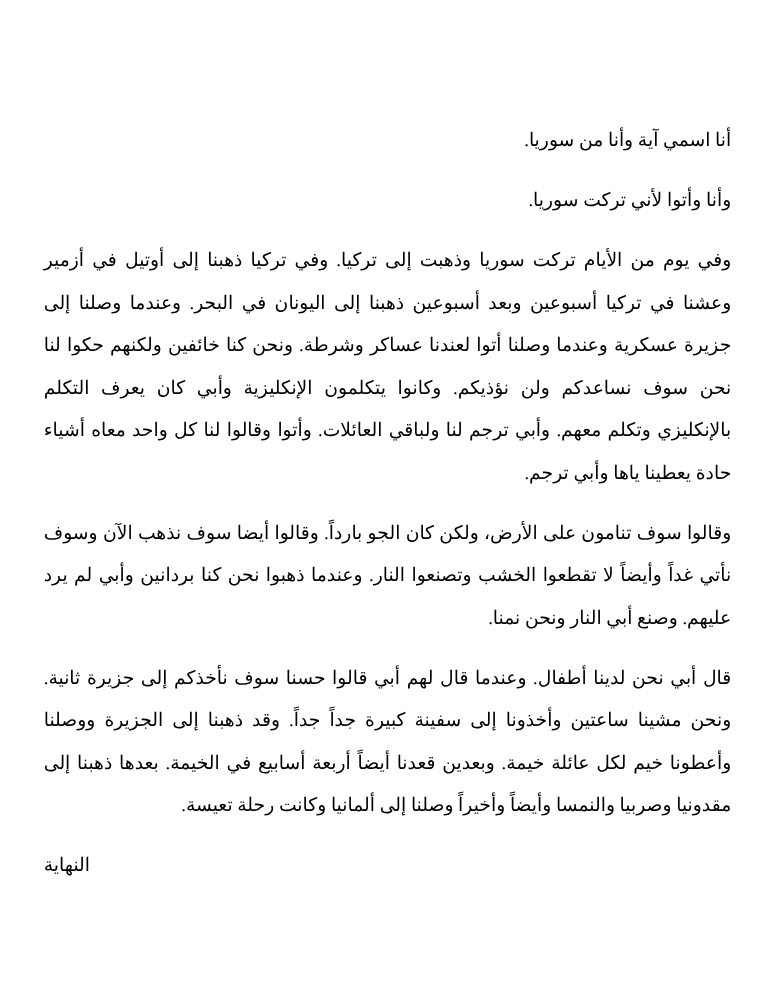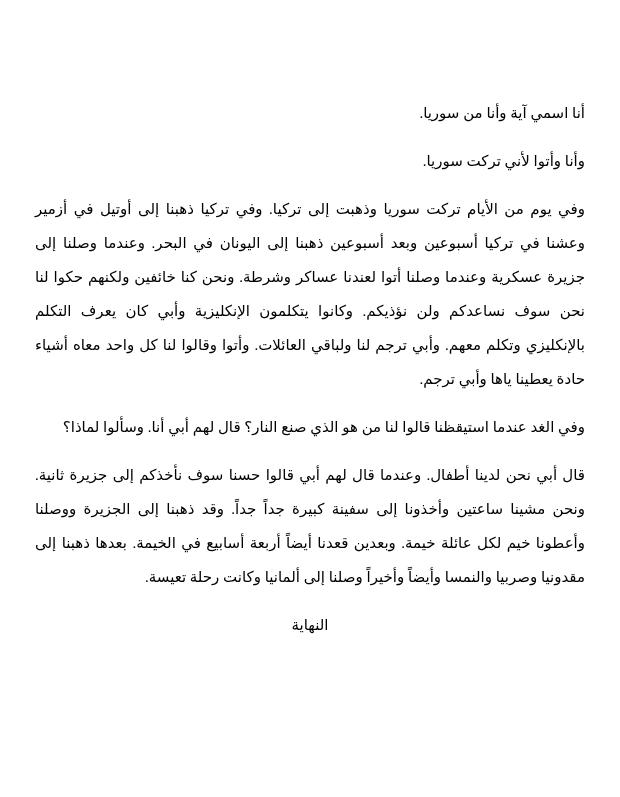--- a/index.html
+++ b/index.html
@@ -28,29 +28,29 @@
     line-height: 34px;
     text-align: justify;
     text-align-last: right;
     direction: rtl;
     unicode-bidi: embed;
   }
   .ending-label {
     margin: 0;
     font-size: 15px;
     line-height: 34px;
-    text-align: center;
+    text-align: left;
     direction: rtl;
   }
 </style>
 </head>
 <body>
 
 <div class="page">
   <main>
     <p class="story-paragraph">أنا اسمي آية وأنا من سوريا.</p>
     <p class="story-paragraph">وأنا وأتوا لأني تركت سوريا.</p>
     <p class="story-paragraph">وفي يوم من الأيام تركت سوريا وذهبت إلى تركيا. وفي تركيا ذهبنا إلى أوتيل في أزمير وعشنا في تركيا أسبوعين وبعد أسبوعين ذهبنا إلى اليونان في البحر. وعندما وصلنا إلى جزيرة عسكرية وعندما وصلنا أتوا لعندنا عساكر وشرطة. ونحن كنا خائفين ولكنهم حكوا لنا نحن سوف نساعدكم ولن نؤذيكم. وكانوا يتكلمون الإنكليزية وأبي كان يعرف التكلم بالإنكليزي وتكلم معهم. وأبي ترجم لنا ولباقي العائلات. وأتوا وقالوا لنا كل واحد معاه أشياء حادة يعطينا ياها وأبي ترجم.</p>
-    <p class="story-paragraph">وفي الغد عندما استيقظنا قالوا لنا من هو الذي صنع النار؟ قال لهم أبي أنا. وسألوا لماذا؟</p>
+    <p class="story-paragraph">وقالوا سوف تنامون على الأرض، ولكن كان الجو بارداً. وقالوا أيضا سوف نذهب الآن وسوف نأتي غداً وأيضاً لا تقطعوا الخشب وتصنعوا النار. وعندما ذهبوا نحن كنا بردانين وأبي لم يرد عليهم. وصنع أبي النار ونحن نمنا.</p>
     <p class="story-paragraph">قال أبي نحن لدينا أطفال. وعندما قال لهم أبي قالوا حسنا سوف نأخذكم إلى جزيرة ثانية. ونحن مشينا ساعتين وأخذونا إلى سفينة كبيرة جداً جداً. وقد ذهبنا إلى الجزيرة ووصلنا وأعطونا خيم لكل عائلة خيمة. وبعدين قعدنا أيضاً أربعة أسابيع في الخيمة. بعدها ذهبنا إلى مقدونيا وصربيا والنمسا وأيضاً وأخيراً وصلنا إلى ألمانيا وكانت رحلة تعيسة.</p>
     <p class="ending-label">النهاية</p>
   </main>
 </div>
 
 </body></html>

